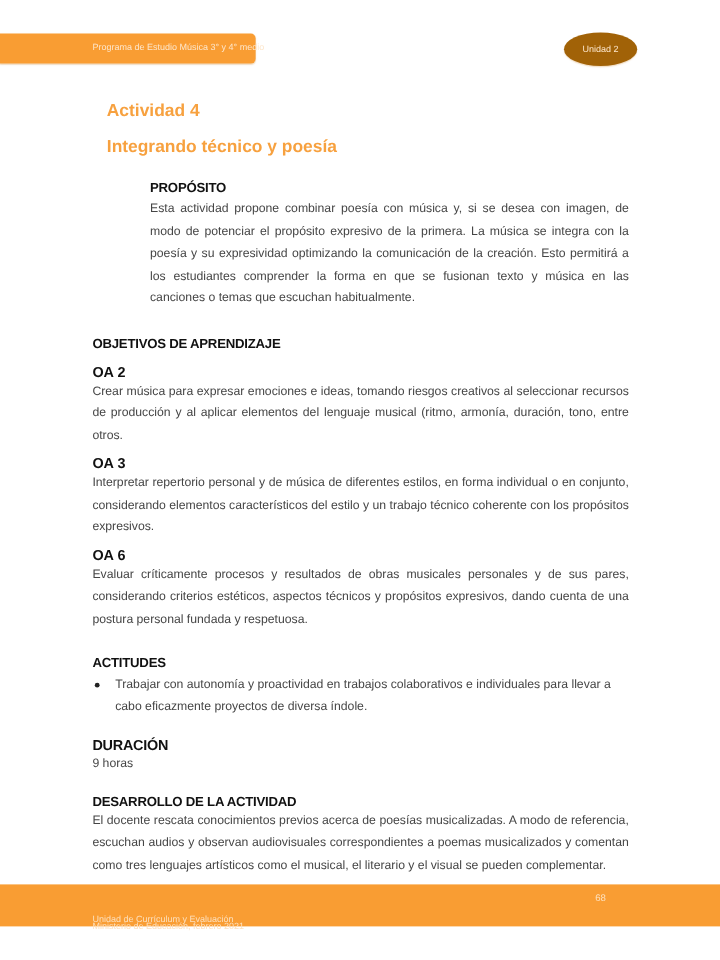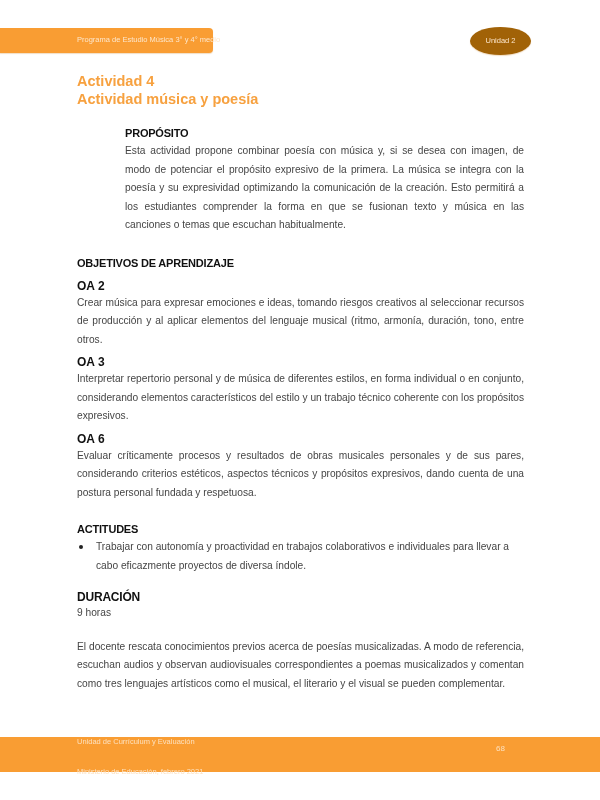--- a/index.html
+++ b/index.html
@@ -51,21 +51,21 @@
       font-size: 7.5px;
       color: #fde6cb;
     }
     .content {
       position: absolute;
       left: 77px;
       top: 72px;
       width: 447px;
     }
     .activity-title {
-      margin: 0;
+      margin: 12px;
       font-size: 14.5px;
       font-weight: bold;
       color: #f7a13f;
       line-height: 18px;
     }
     .section-heading {
       font-size: 11px;
       font-weight: bold;
       color: #111111;
       line-height: 14px;
@@ -136,21 +136,21 @@
 <div class="header-bar">
   <span class="header-bar-text">Programa de Estudio Música 3° y 4° medio</span>
 </div>
 <div class="unit-badge">
   <span class="unit-badge-text">Unidad 2</span>
 </div>
 
 <div class="content">
 
   <h1 class="activity-title">Actividad 4</h1>
-  <h1 class="activity-title">Actividad música y poesía</h1>
+  <h1 class="activity-title">Integrando técnico y poesía</h1>
 
   <section style="margin-top:18px;margin-left:48px;">
     <h2 class="section-heading">PROPÓSITO</h2>
     <p class="body-text" style="margin-top:2px;">Esta actividad propone combinar poesía con música y, si se desea con imagen, de modo de potenciar el propósito expresivo de la primera. La música se integra con la poesía y su expresividad optimizando la comunicación de la creación. Esto permitirá a los estudiantes comprender la forma en que se fusionan texto y música en las canciones o temas que escuchan habitualmente.</p>
   </section>
 
   <section style="margin-top:21px;">
     <h2 class="section-heading">OBJETIVOS DE APRENDIZAJE</h2>
 
     <div style="margin-top:9px;">
@@ -178,21 +178,22 @@
       </li>
     </ul>
   </section>
 
   <section style="margin-top:15px;">
     <h2 class="section-heading" style="font-size:12px;">DURACIÓN</h2>
     <p class="body-text">9 horas</p>
   </section>
 
   <section style="margin-top:15px;">
+    <h2 class="section-heading">DESARROLLO DE LA ACTIVIDAD</h2>
     <p class="body-text">El docente rescata conocimientos previos acerca de poesías musicalizadas. A modo de referencia, escuchan audios y observan audiovisuales correspondientes a poemas musicalizados y comentan como tres lenguajes artísticos como el musical, el literario y el visual se pueden complementar.</p>
   </section>
 </div>
 
 <div class="footer-band">
-  <span class="footer-line" style="top:0;">Unidad de Currículum y Evaluación</span>
+  <span class="footer-line" style="top:24px;">Unidad de Currículum y Evaluación</span>
   <span class="footer-line" style="top:30px;">Ministerio de Educación, febrero 2021</span>
   <span class="footer-page">68</span>
 </div>
 
 </body></html>

